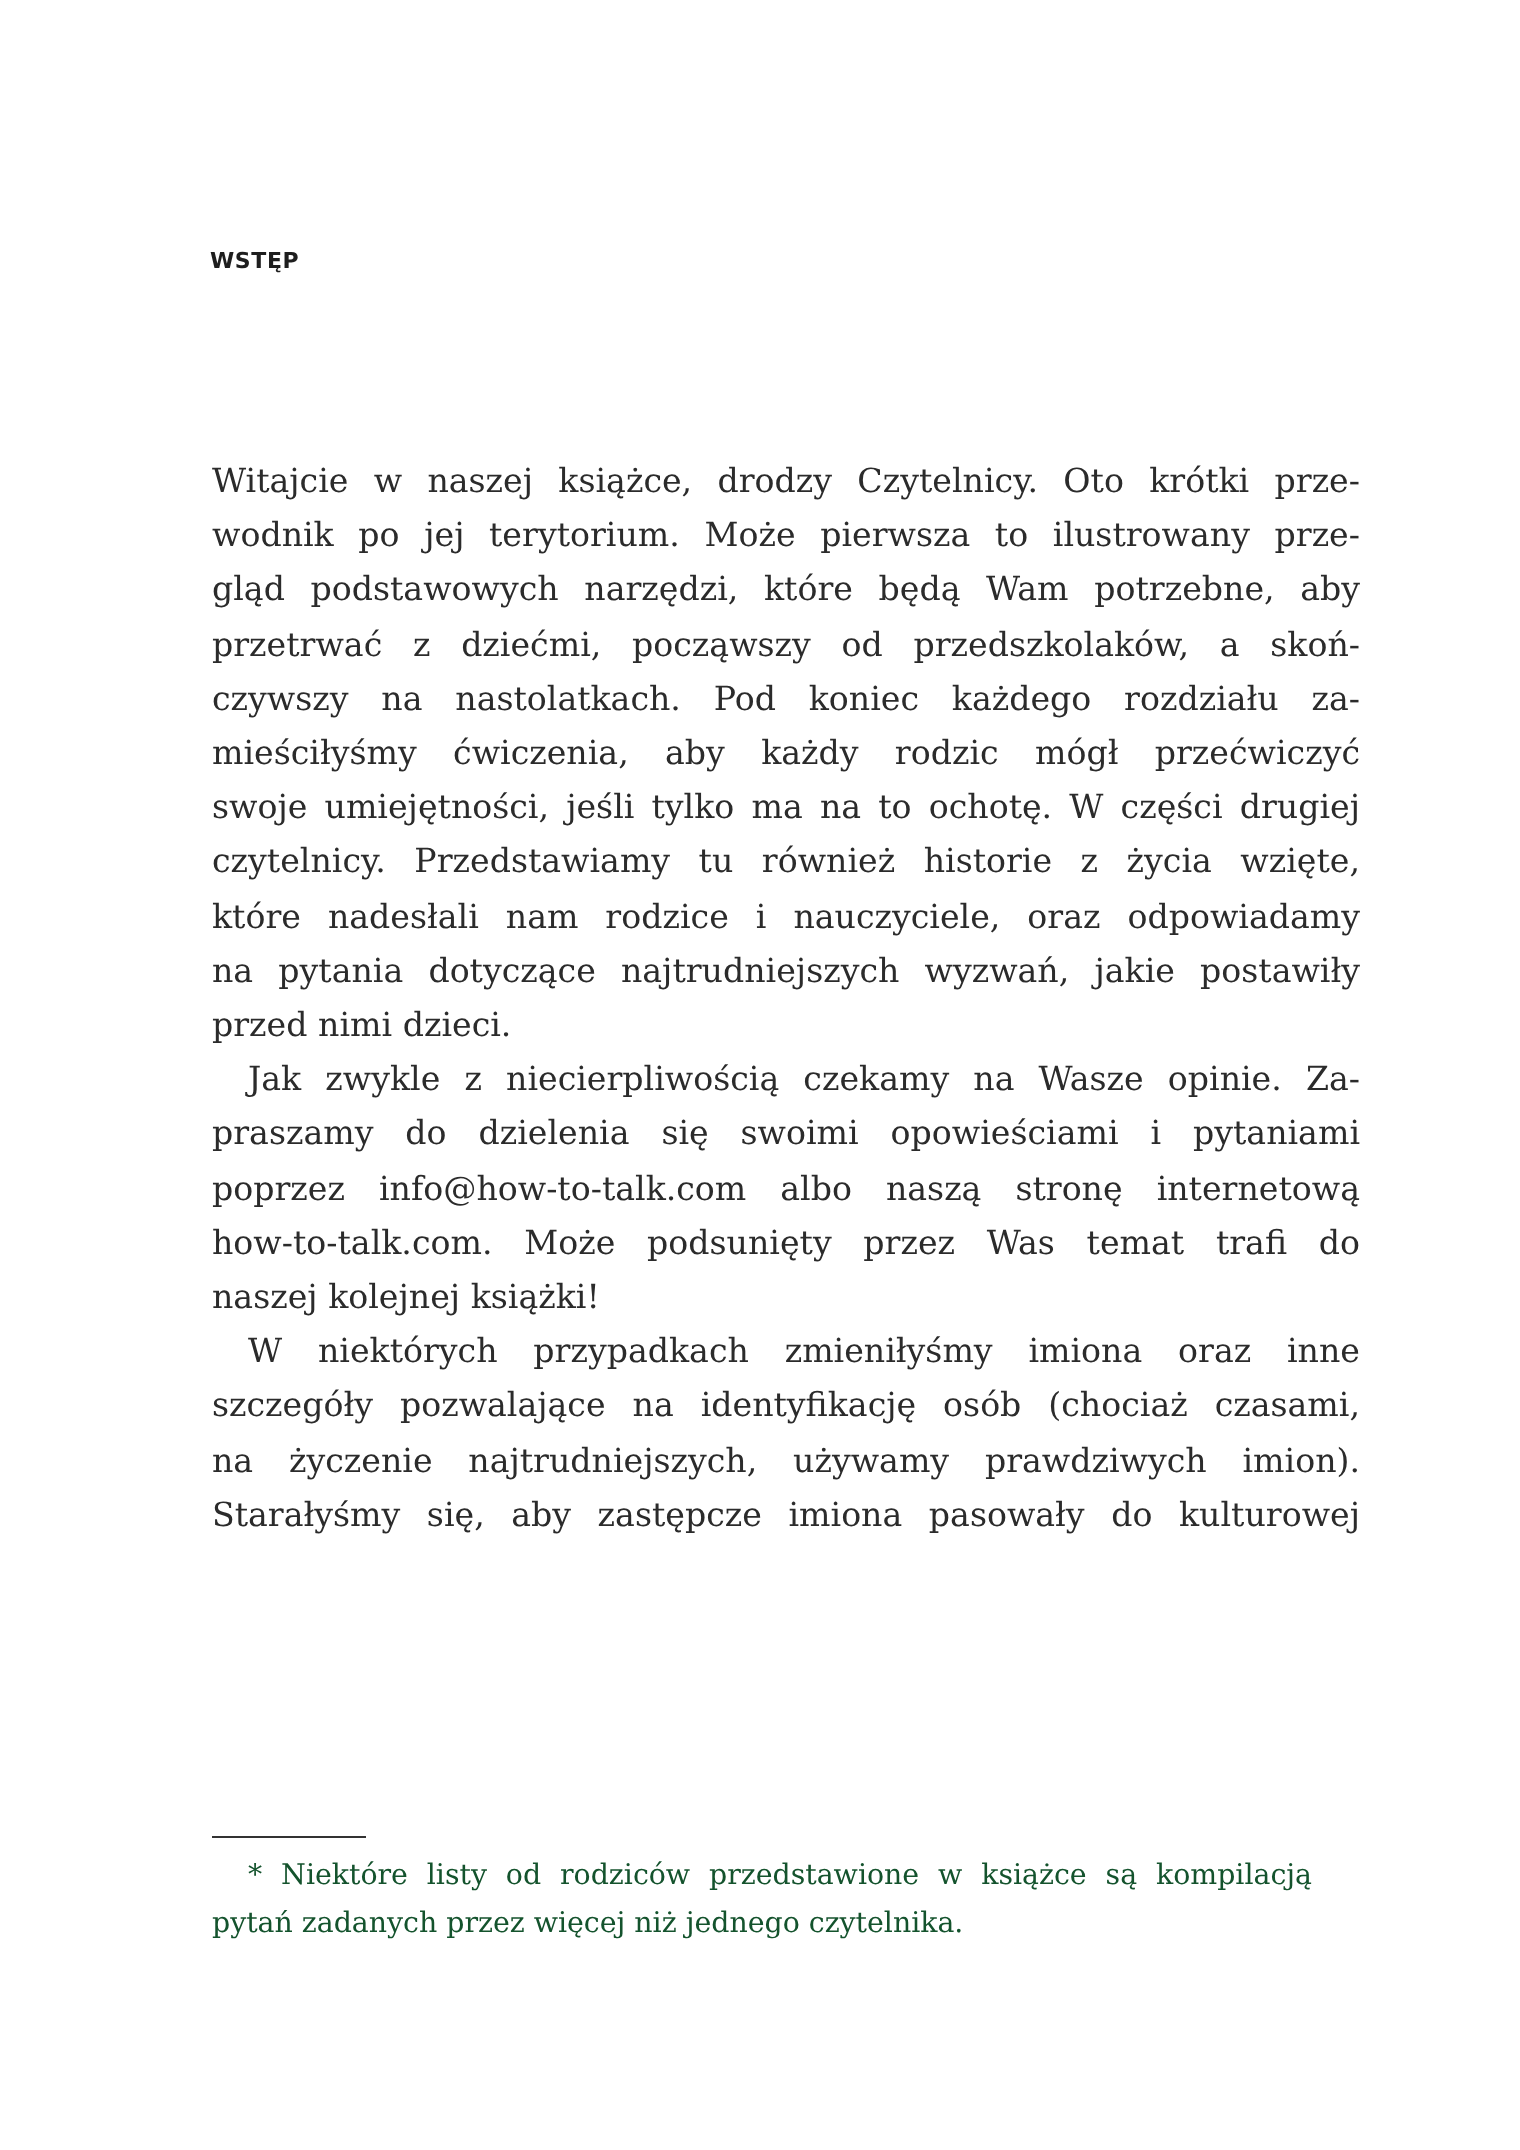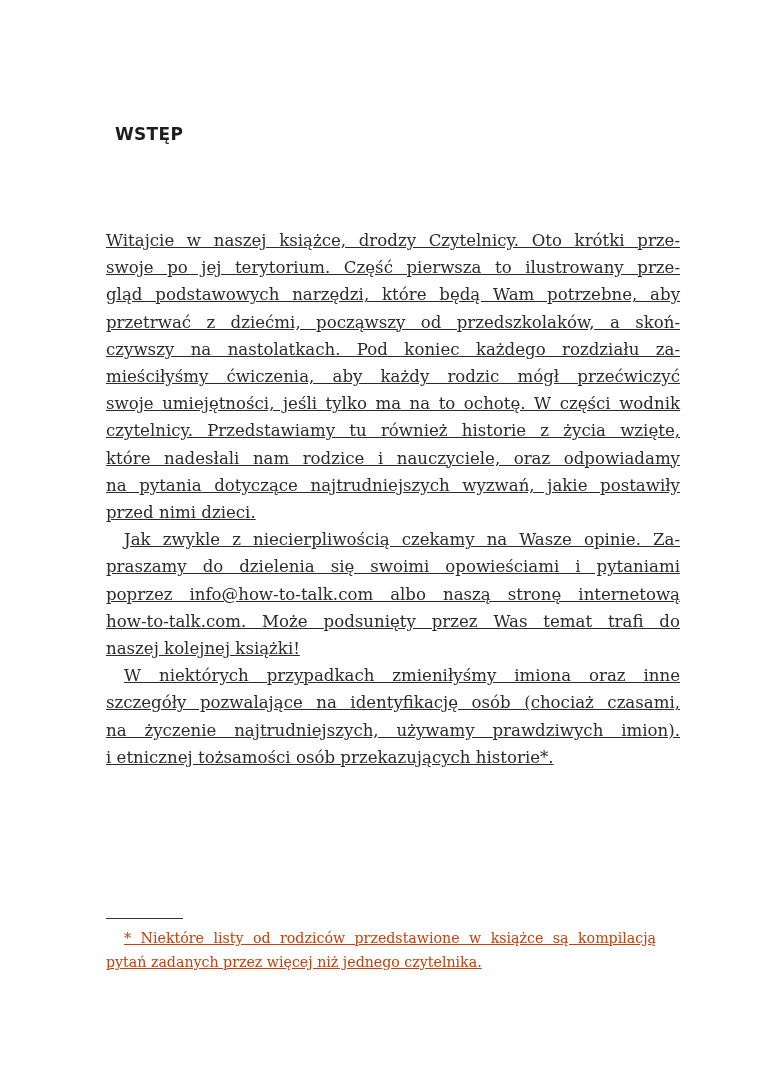--- a/index.html
+++ b/index.html
@@ -1,69 +1,69 @@
 <!DOCTYPE html>
 <html><head>
   <meta charset="utf-8">
   <style>
     html, body { margin: 0; padding: 0; }
     body {
       width: 760px; height: 1075px; background: #ffffff; position: relative; overflow: hidden;
       color: #2a2a2a;
     }
     .heading {
-      position: absolute; left: 115px; top: 124px;
-      font-family: "DejaVu Sans", sans-serif; font-weight: bold; font-size: 17px;
+      position: absolute; left: 105px; top: 124px;
+      font-family: "DejaVu Sans", sans-serif; font-weight: bold; font-size: 11px;
       letter-spacing: 0.3px; color: #1e1e1e;
     }
     .body-text {
       position: absolute; left: 106px; top: 227px; width: 574px;
       font-family: "DejaVu Serif", serif; font-size: 16.6px; line-height: 27.2px;
       color: #2b2b2b;
     }
-    .line { display: block; white-space: nowrap; text-align-last: justify; text-align: justify; text-decoration: underline; }
+    .line { display: block; white-space: nowrap; text-align-last: justify; text-align: justify; }
     .line.last { text-align-last: left; }
     .indent { padding-left: 18px; }
     .footnote-rule {
       position: absolute; left: 106px; top: 918px; width: 77px; height: 0;
       border-top: 1px solid #333;
     }
     .footnote {
       position: absolute; left: 106px; top: 926px; width: 550px;
-      font-family: "DejaVu Serif", serif; font-size: 14.2px; line-height: 24px; color: #c2410c;
+      font-family: "DejaVu Serif", serif; font-size: 14.2px; line-height: 24px; color: #14532d;
     }
   </style>
 </head>
 <body>
 
 <div class="heading">WSTĘP</div>
 
 <div class="body-text">
   <span class="line">Witajcie w naszej książce, drodzy Czytelnicy. Oto krótki prze-</span>
-  <span class="line">swoje po jej terytorium. Część pierwsza to ilustrowany prze-</span>
+  <span class="line">wodnik po jej terytorium. Może pierwsza to ilustrowany prze-</span>
   <span class="line">gląd podstawowych narzędzi, które będą Wam potrzebne, aby</span>
   <span class="line">przetrwać z dziećmi, począwszy od przedszkolaków, a skoń-</span>
   <span class="line">czywszy na nastolatkach. Pod koniec każdego rozdziału za-</span>
   <span class="line">mieściłyśmy ćwiczenia, aby każdy rodzic mógł przećwiczyć</span>
-  <span class="line">swoje umiejętności, jeśli tylko ma na to ochotę. W części wodnik</span>
+  <span class="line">swoje umiejętności, jeśli tylko ma na to ochotę. W części drugiej</span>
   <span class="line">czytelnicy. Przedstawiamy tu również historie z życia wzięte,</span>
   <span class="line">które nadesłali nam rodzice i nauczyciele, oraz odpowiadamy</span>
   <span class="line">na pytania dotyczące najtrudniejszych wyzwań, jakie postawiły</span>
   <span class="line last">przed nimi dzieci.</span>
 
   <span class="line indent">Jak zwykle z niecierpliwością czekamy na Wasze opinie. Za-</span>
   <span class="line">praszamy do dzielenia się swoimi opowieściami i pytaniami</span>
   <span class="line">poprzez info@how-to-talk.com albo naszą stronę internetową</span>
   <span class="line">how-to-talk.com. Może podsunięty przez Was temat trafi do</span>
   <span class="line last">naszej kolejnej książki!</span>
 
   <span class="line indent">W niektórych przypadkach zmieniłyśmy imiona oraz inne</span>
   <span class="line">szczegóły pozwalające na identyfikację osób (chociaż czasami,</span>
   <span class="line">na życzenie najtrudniejszych, używamy prawdziwych imion).</span>
-  <span class="line last">i etnicznej tożsamości osób przekazujących historie*.</span>
+  <span class="line">Starałyśmy się, aby zastępcze imiona pasowały do kulturowej</span>
 </div>
 
 <div class="footnote-rule"></div>
 
 <div class="footnote">
   <span class="line indent">* Niektóre listy od rodziców przedstawione w książce są kompilacją</span>
   <span class="line last">pytań zadanych przez więcej niż jednego czytelnika.</span>
 </div>
 
 </body></html>

